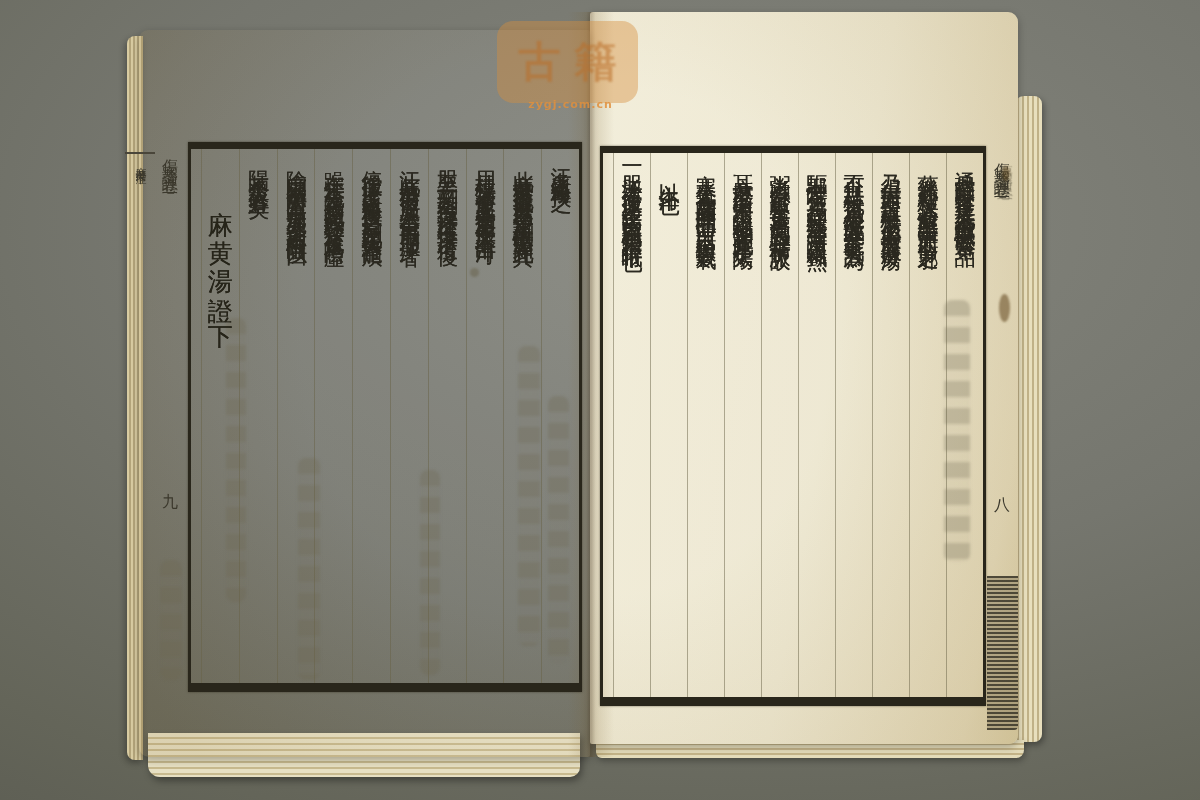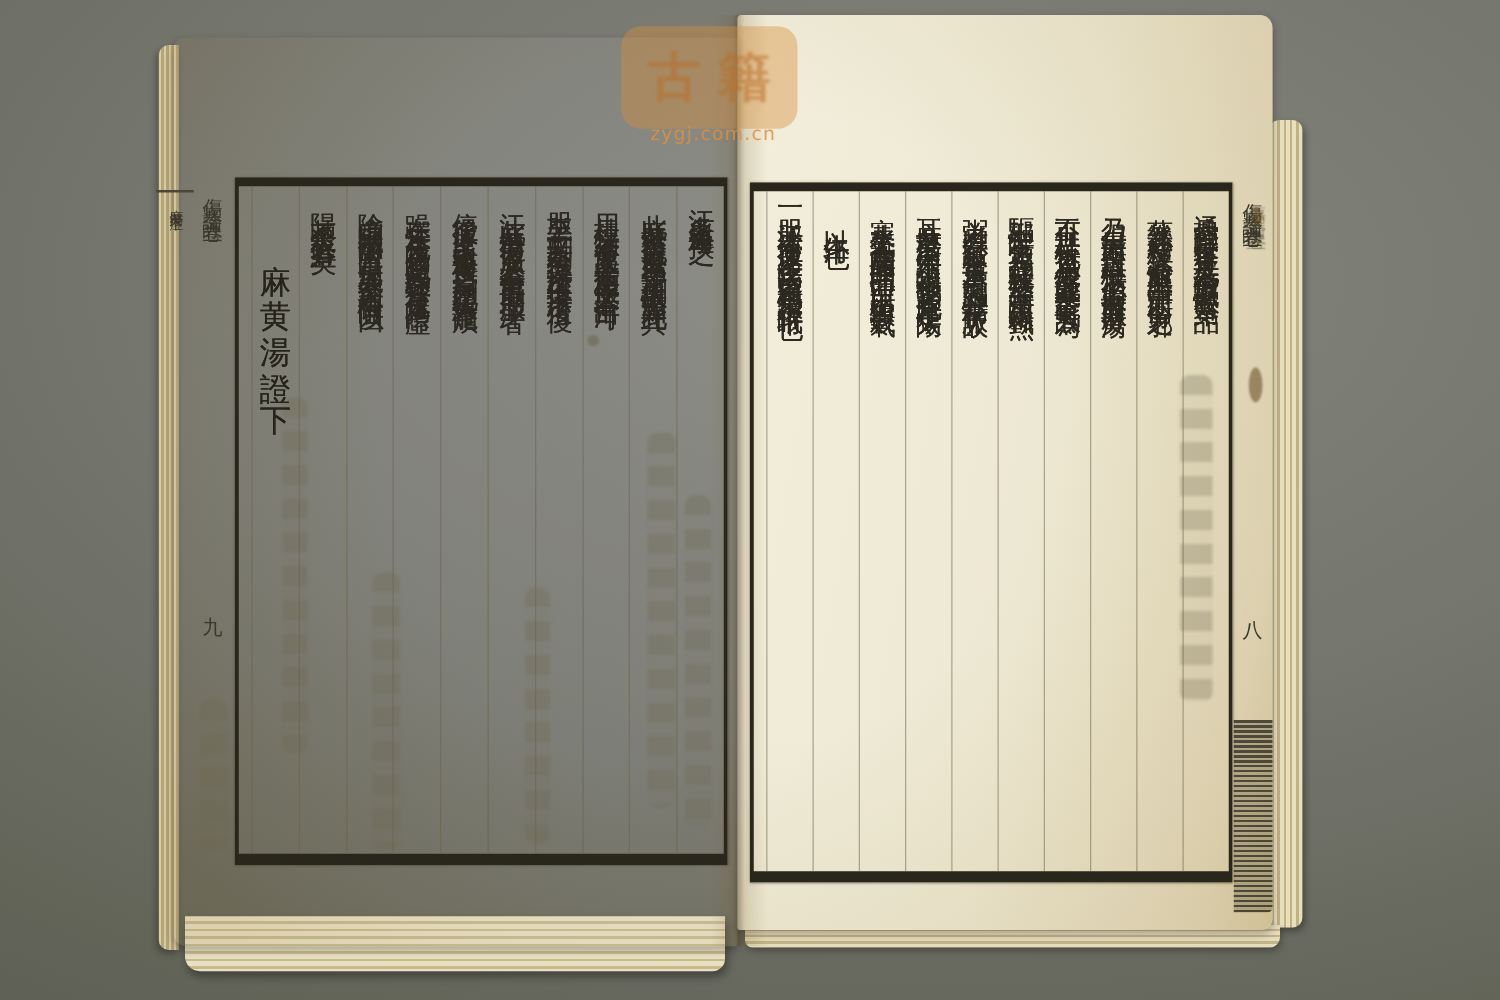--- a/index.html
+++ b/index.html
@@ -68,21 +68,21 @@
     filter:blur(1.4px);border-radius:8px;}
   
   .stain{border-radius:50%;filter:blur(1px);}
   
   .watermark-box{left:497px;top:21px;width:141px;height:82px;border-radius:16px;
     background:rgba(214,144,63,.42);display:flex;align-items:center;justify-content:center;}
   .watermark-seal{font-size:42px;letter-spacing:14px;padding-left:14px;
     color:rgba(186,110,40,.55);filter:blur(1.1px);font-weight:bold;}
   .watermark-url{left:488px;top:98px;width:165px;text-align:center;
     font-family:"DejaVu Sans","Liberation Sans",sans-serif;
-    font-size:15px;font-weight:normal;letter-spacing:1px;color:rgba(224,143,60,.85);filter:blur(.4px);}
+    font-size:11px;font-weight:bold;letter-spacing:1px;color:rgba(224,143,60,.85);filter:blur(.4px);}
 </style>
 </head>
 <body>
 
 <div class="stage">
 
   <div class="abs stack-right"></div>
   <div class="abs stack-left"></div>
   <div class="abs stack-bottom-left"></div>
   <div class="abs stack-bottom-right"></div>

